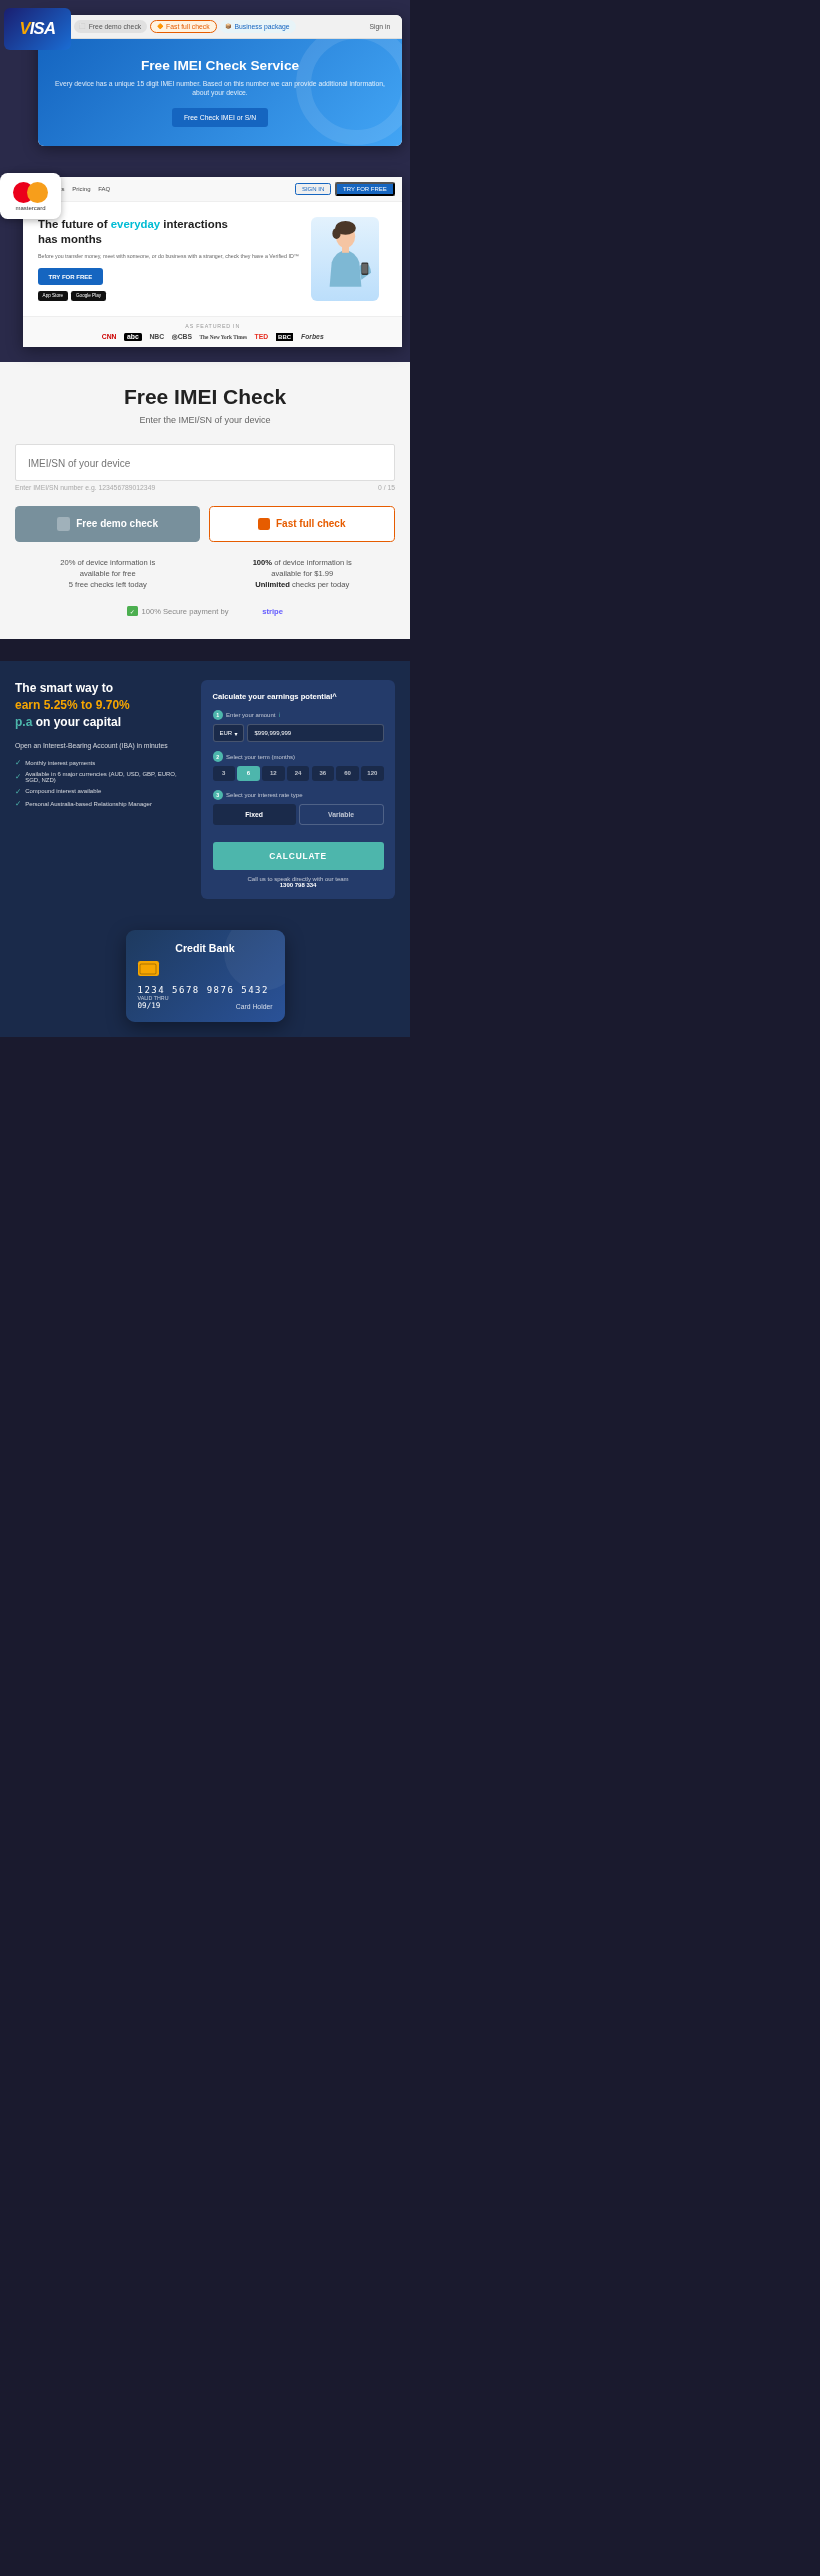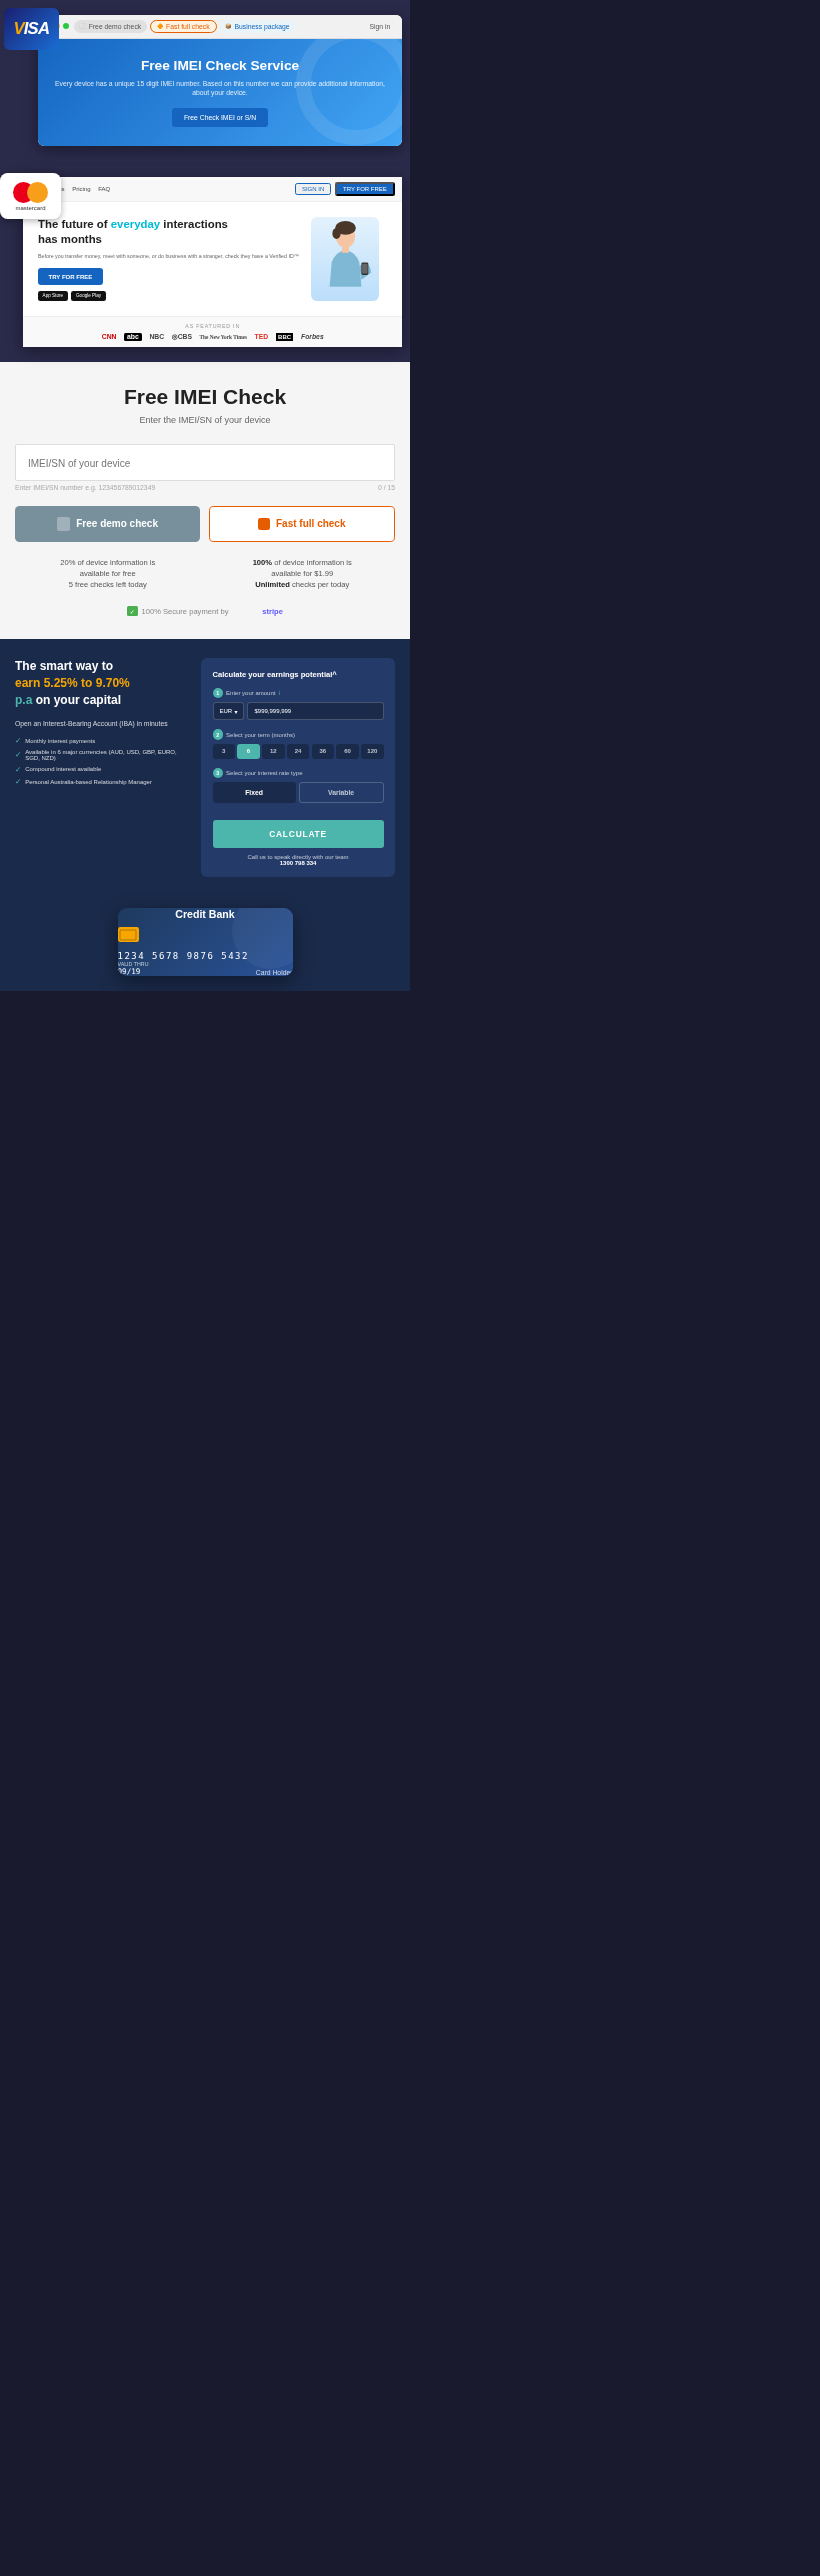--- a/index.html
+++ b/index.html
@@ -14,21 +14,21 @@
     .section-browser-mockup {
       position: relative;
       background: #2a2a4a;
       padding: 15px 7.6px 23px 7.6px;
     }
 
     .visa-card {
       position: absolute;
       top: 7.6px;
       left: 3.8px;
-      width: 55px;
+      width: 67px;
       height: 42px;
       background: linear-gradient(135deg, #1a1f71, #1a6dd4);
       border-radius: 6px;
       z-index: 10;
       display: flex;
       align-items: center;
       justify-content: center;
     }
     .visa-text {
       color: white;
@@ -455,20 +455,21 @@
       padding: 0;
       position: relative;
     }
 
     .iba-top {
       background: #1a2a4a;
       padding: 19px 15px;
       display: flex;
       gap: 15px;
       align-items: flex-start;
+      margin-top: 22px;
     }
 
     .iba-left {
       flex: 1;
     }
     .iba-title {
       font-size: 12px;
       font-weight: 700;
       color: white;
       line-height: 1.4;
@@ -640,21 +641,22 @@
     
     .credit-card-section {
       background: #1a2a4a;
       padding: 11.4px 15px 15px 15px;
       position: relative;
     }
 
     .credit-card {
       background: linear-gradient(135deg, #1e3a5f, #2a5298);
       border-radius: 9px;
-      width: 175px;
+      padding: 12px;
+      width: 159px;
       margin: 0 auto;
       box-shadow: 0 6px 19px rgba(0,0,0,0.4);
       position: relative;
       overflow: hidden;
     }
     .credit-card::before {
       content: '';
       position: absolute;
       top: -15px;
       right: -15px;

